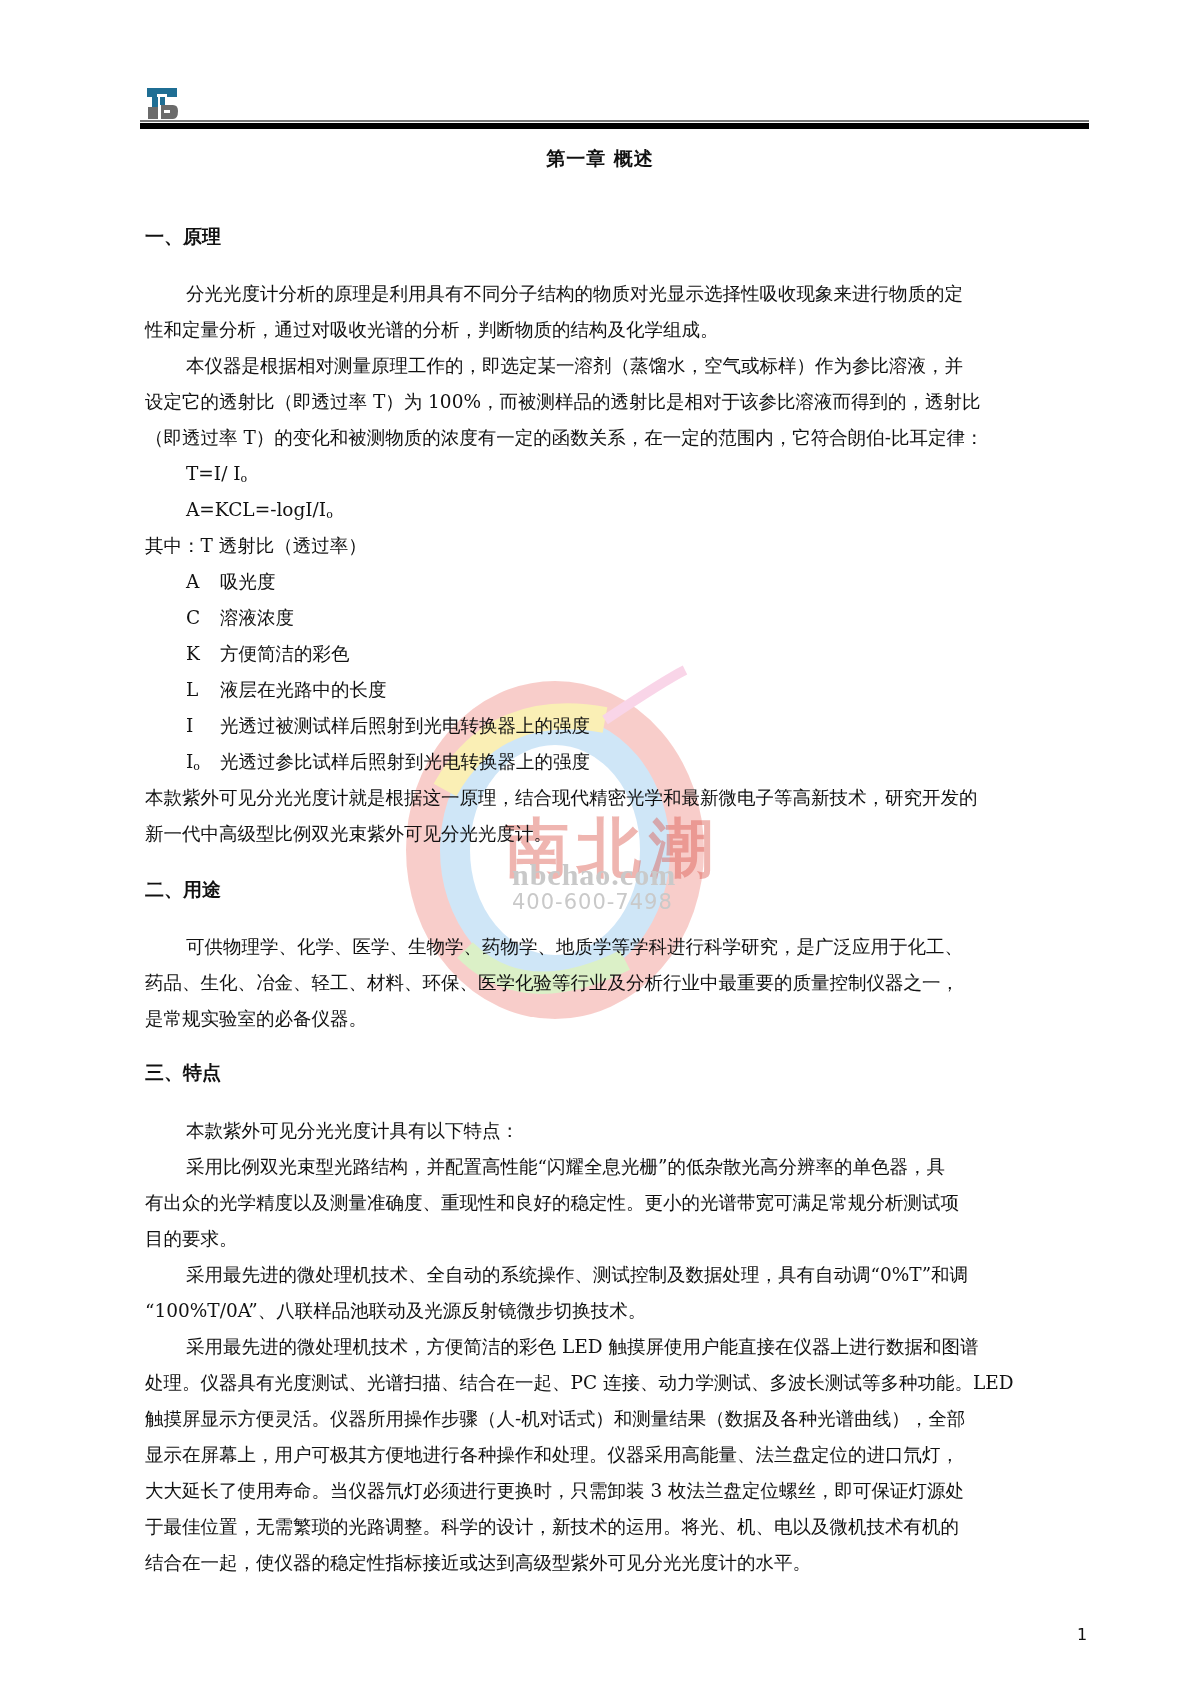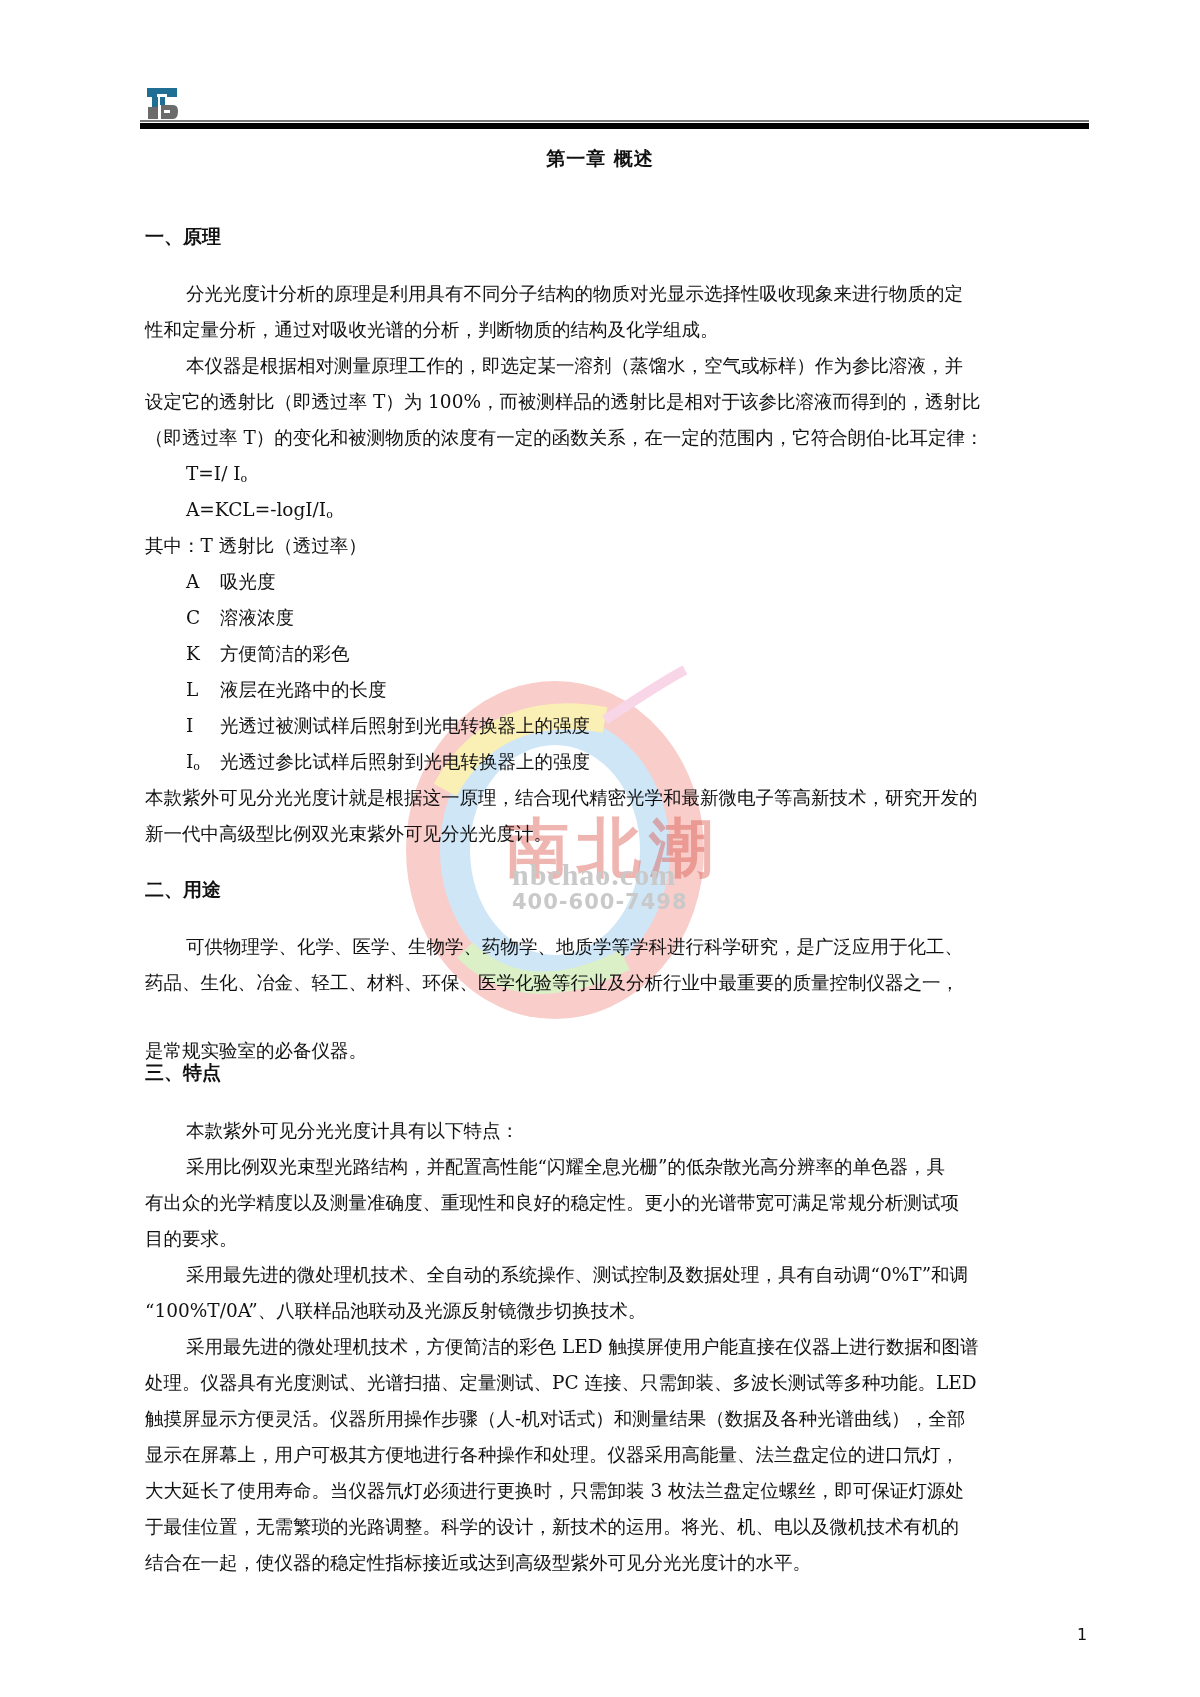--- a/index.html
+++ b/index.html
@@ -39,21 +39,21 @@
     .watermark {
       position: absolute; left: 405px; top: 660px; width: 300px; height: 360px;
       pointer-events: none; opacity: 0.55;
     }
     .wm-text1 {
       position: absolute; left: 512px; top: 858px; font-family: Liberation Serif, serif;
       font-size: 30px; font-weight: bold; color: #c9c9c9; letter-spacing: 1px;
     }
     .wm-text2 {
       position: absolute; left: 512px; top: 890px; font-family: "DejaVu Sans", sans-serif;
-      font-size: 21px; color: #c9c9c9; letter-spacing: 1px; font-weight: bold;
+      font-size: 21px; color: #c9c9c9; letter-spacing: 1px;
     }
     .wm-cn {
       position: absolute; left: 505px; top: 805px; font-family: "DejaVu Serif", serif;
       font-size: 64px; color: rgba(220,90,80,0.45); font-weight: bold; letter-spacing: 8px;
     }
     .sub { font-size: 11px; vertical-align: -2px; }
     .sym { display: inline-block; width: 34px; }
   </style>
 </head>
 <body>
@@ -98,30 +98,30 @@
 <div class="line indent" style="top:678px"><span class="sym">L</span><span>液层在光路中的长度</span></div>
 <div class="line indent" style="top:714px"><span class="sym">I</span><span>光透过被测试样后照射到光电转换器上的强度</span></div>
 <div class="line indent" style="top:750px"><span class="sym"><span>I</span><span class="sub">o</span></span><span>光透过参比试样后照射到光电转换器上的强度</span></div>
 
 <div class="line" style="top:786px">本款紫外可见分光光度计就是根据这一原理，结合现代精密光学和最新微电子等高新技术，研究开发的</div>
 <div class="line" style="top:822px">新一代中高级型比例双光束紫外可见分光光度计。</div>
 
 <div class="section-title" style="top:877px">二、用途</div>
 <div class="line indent" style="top:935px">可供物理学、化学、医学、生物学、药物学、地质学等学科进行科学研究，是广泛应用于化工、</div>
 <div class="line" style="top:971px">药品、生化、冶金、轻工、材料、环保、医学化验等行业及分析行业中最重要的质量控制仪器之一，</div>
-<div class="line" style="top:1039px">是常规实验室的必备仪器。</div>
+<div class="line" style="top:1007px">是常规实验室的必备仪器。</div>
 
 <div class="section-title" style="top:1060px">三、特点</div>
 <div class="line indent" style="top:1119px">本款紫外可见分光光度计具有以下特点：</div>
 <div class="line indent" style="top:1155px">采用比例双光束型光路结构，并配置高性能“闪耀全息光栅”的低杂散光高分辨率的单色器，具</div>
 <div class="line" style="top:1191px">有出众的光学精度以及测量准确度、重现性和良好的稳定性。更小的光谱带宽可满足常规分析测试项</div>
 <div class="line" style="top:1227px">目的要求。</div>
 <div class="line indent" style="top:1263px">采用最先进的微处理机技术、全自动的系统操作、测试控制及数据处理，具有自动调“0%T”和调</div>
 <div class="line" style="top:1299px">“100%T/0A”、八联样品池联动及光源反射镜微步切换技术。</div>
 <div class="line indent" style="top:1335px">采用最先进的微处理机技术，方便简洁的彩色 LED 触摸屏使用户能直接在仪器上进行数据和图谱</div>
-<div class="line" style="top:1371px">处理。仪器具有光度测试、光谱扫描、定量测试、PC 连接、只需卸装、多波长测试等多种功能。LED</div>
+<div class="line" style="top:1371px">处理。仪器具有光度测试、光谱扫描、结合在一起、PC 连接、动力学测试、多波长测试等多种功能。LED</div>
 <div class="line" style="top:1407px">触摸屏显示方便灵活。仪器所用操作步骤（人-机对话式）和测量结果（数据及各种光谱曲线），全部</div>
 <div class="line" style="top:1443px">显示在屏幕上，用户可极其方便地进行各种操作和处理。仪器采用高能量、法兰盘定位的进口氘灯，</div>
 <div class="line" style="top:1479px">大大延长了使用寿命。当仪器氘灯必须进行更换时，只需卸装 3 枚法兰盘定位螺丝，即可保证灯源处</div>
 <div class="line" style="top:1515px">于最佳位置，无需繁琐的光路调整。科学的设计，新技术的运用。将光、机、电以及微机技术有机的</div>
 <div class="line" style="top:1551px">结合在一起，使仪器的稳定性指标接近或达到高级型紫外可见分光光度计的水平。</div>
 
 <div class="page-number">1</div>
 
 </body></html>

